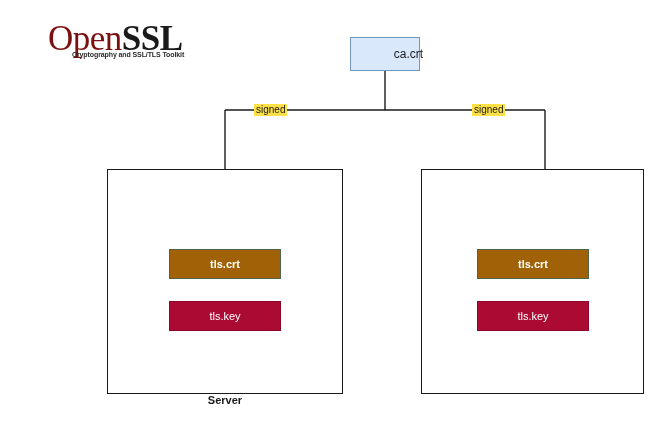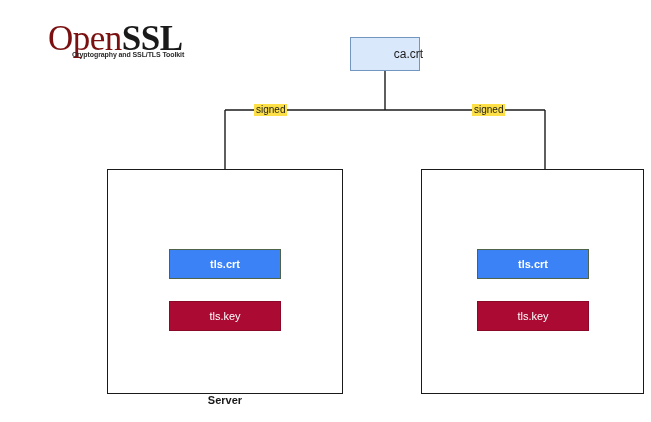--- a/index.html
+++ b/index.html
@@ -95,21 +95,21 @@
     background: #ffffff;
     border: 1px solid #1a1a1a;
   }
   #box-server { left: 107px; top: 169px; width: 236px; height: 225px; }
   #box-client { left: 421px; top: 169px; width: 223px; height: 225px; }
 
   .leaf-crt {
     width: 112px;
     height: 30px;
     box-sizing: border-box;
-    background: #3b82f6;
+    background: #a16207;
     border: 1px solid #4e6348;
     color: #ffffff;
     font-weight: bold;
     font-size: 11px;
   }
   .leaf-key {
     width: 112px;
     height: 30px;
     box-sizing: border-box;
     background: #ab0a32;

